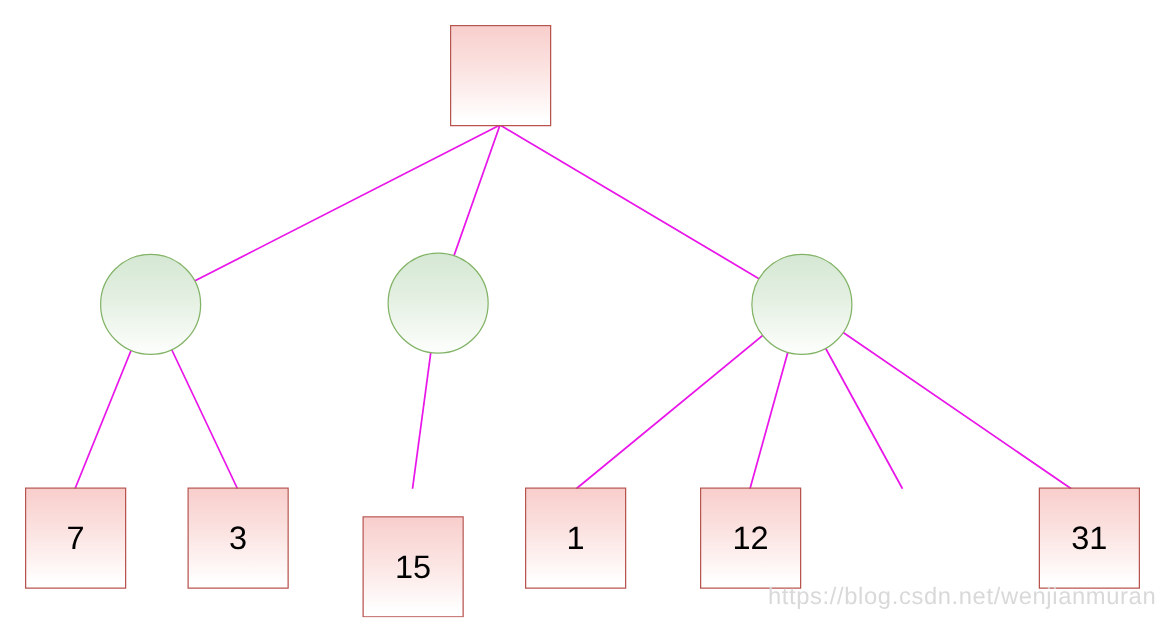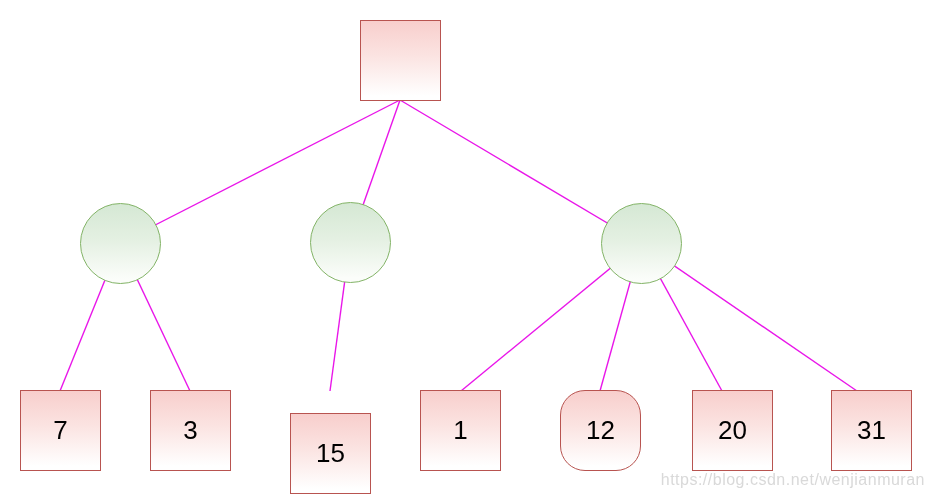--- a/index.html
+++ b/index.html
@@ -44,21 +44,21 @@
   .circle {
     border: 1.4px solid #82B366;
     border-radius: 50%;
     background: linear-gradient(to bottom, #D5E8D4 0%, #E4F0E2 45%, #FBFDFA 95%);
   }
   .watermark {
     position: absolute;
     right: 11px;
     bottom: 5px;
     z-index: 2;
-    font-size: 16px;
+    font-size: 19px;
     letter-spacing: 0.5px;
     color: #D9D9D9;
   }
 </style>
 </head>
 <body>
 
 <div class="canvas">
 
   <svg class="edges" width="936" height="494" viewBox="0 0 936 494" aria-hidden="true">
@@ -77,19 +77,18 @@
   <div class="node square" style="left:360px; top:20px;"></div>
 
   <div class="node circle" style="left:80px; top:203px;"></div>
   <div class="node circle" style="left:310px; top:202px;"></div>
   <div class="node circle" style="left:601px; top:203px;"></div>
 
   <div class="node square" style="left:20px; top:390px;">7</div>
   <div class="node square" style="left:150px; top:390px;">3</div>
   <div class="node square" style="left:290px; top:394px;margin-top:19px;">15</div>
   <div class="node square" style="left:420px; top:390px;">1</div>
-  <div class="node square" style="left:560px; top:390px;border-radius:25px;">12</div>
-  <div class="node square" style="left:692px; top:390px;">20</div>
+  <div class="node square" style="left:560px; top:390px;">12</div>
   <div class="node square" style="left:831px; top:390px;">31</div>
 
   <div class="watermark">https://blog.csdn.net/wenjianmuran</div>
 
 </div>
 
 </body></html>

